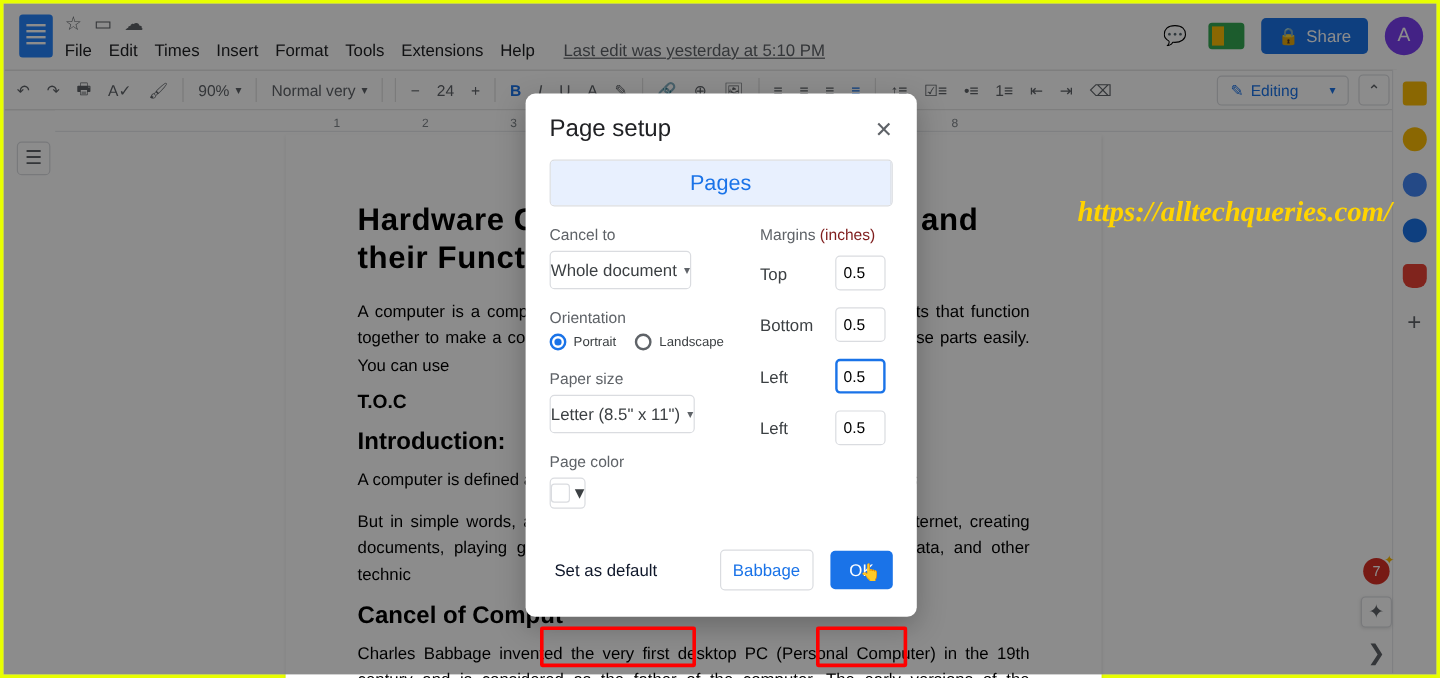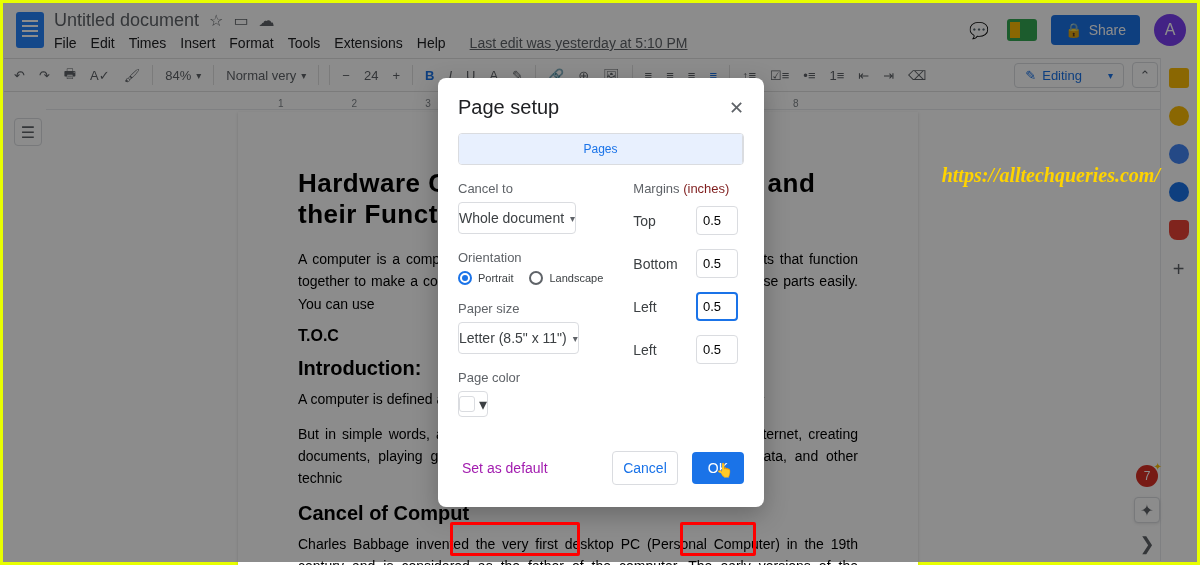--- a/index.html
+++ b/index.html
@@ -1,19 +1,19 @@
 <!DOCTYPE html>
 <html><head>
 <meta charset="utf-8">
 <style>
   * { box-sizing: border-box; margin: 0; padding: 0; font-family: Arial, "Helvetica Neue", sans-serif; }
   body { width: 1200px; height: 565px; background: #fff; position: relative; overflow: hidden; }
   .frame { position: absolute; inset: 0; border: 3px solid #e8ff00; }
   .overlay { position: absolute; inset: 3px; background: rgba(0,0,0,0.45); pointer-events: none; z-index: 50; }
-  .watermark { position: absolute; top: 164px; right: 40px; color: #ffd400; font-style: italic; font-weight: bold; font-size: 20px; font-family: Georgia, 'Times New Roman', serif; z-index: 100; }
+  .watermark { position: absolute; top: 164px; right: 40px; color: #ffd400; font-style: italic; font-weight: bold; font-size: 24px; font-family: Georgia, 'Times New Roman', serif; z-index: 100; }
   
   .titlebar { position: absolute; top: 4px; left: 4px; right: 4px; height: 60px; display: flex; align-items: flex-start; padding: 6px 10px 0 8px; }
   .docs-icon { width: 28px; height: 36px; background: #2684fc; border-radius: 3px; margin: 2px 10px 0 4px; position: relative; }
   .docs-icon::after { content:""; position:absolute; left:6px; top:8px; width:16px; height:2px; background:#fff; box-shadow: 0 5px 0 #fff, 0 10px 0 #fff, 0 15px 0 #fff; }
   .title-area { display:flex; flex-direction:column; }
   .title-row { display:flex; align-items:center; gap:10px; color:#5f6368; font-size:18px; }
   .title-row .star, .title-row .move, .title-row .cloud { font-size:16px; color:#5f6368; }
   .menu-row { display:flex; gap:14px; color:#202124; font-size:14px; padding-top:4px;justify-content:center; }
   .menu-row .edit-info { text-decoration: underline; color:#5f6368; margin-left:10px; }
   .right-cluster { margin-left:auto; display:flex; align-items:center; gap:14px; padding-top:4px; }
@@ -40,58 +40,57 @@
   .page { position:absolute; top:112px; left:238px; width:680px; min-height:600px; background:#fff; box-shadow:0 1px 3px rgba(0,0,0,0.15); padding:56px 60px; font-family: 'Times New Roman', serif; color:#000; }
   .page h2 { font-size:26px; font-weight:bold; margin-bottom:18px; letter-spacing:0.5px;}
   .page p { font-size:14px; line-height:1.6; text-align:justify; margin-bottom:12px;}
   .page .sec { font-size:16px; font-weight:bold; margin:12px 0 8px;}
   
   .modal { position:absolute; top:78px; left:438px; width:326px; background:#fff; border-radius:8px; box-shadow:0 8px 24px rgba(0,0,0,0.25); padding:18px 20px 22px; z-index:80; color:#3c4043; }
   .modal-title-row { display:flex; align-items:center; justify-content:space-between; margin-bottom:14px;}
   .modal h3 { font-size:20px; font-weight:400; font-family: 'Google Sans', Arial, sans-serif; color:#202124;}
   .close-x { font-size:18px; color:#5f6368; }
   .tabs { display:flex; border:1px solid #dadce0; border-radius:4px; overflow:hidden; margin-bottom:16px;}
-  .tab { flex:1; text-align:center; padding:8px 0; font-size:12px; }
+  .tab { flex:1; text-align:center; padding:8px 0; font-size:18px; }
   .tab.active { background:#e8f0fe; color:#1a73e8; border-right:1px solid #dadce0;}
   .lbl { font-size:13px; color:#5f6368; margin-bottom:6px; display:block;}
   .select { border:1px solid #dadce0; border-radius:4px; padding:7px 0; font-size:14px; display:inline-flex; align-items:center; gap:6px; color:#3c4043;}
   .select .caret { font-size:10px; color:#5f6368;}
   .row2 { display:flex; gap:30px; margin-top:14px; }
   .row2 .col { flex:1; }
   .radio-row { display:flex; gap:16px; font-size:11px; }
   .radio { display:flex; align-items:center; gap:6px;}
   .radio .dot { width:14px; height:14px; border:2px solid #5f6368; border-radius:50%; display:inline-block; position:relative;}
   .radio.sel .dot { border-color:#1a73e8;}
   .radio.sel .dot::after{content:"";position:absolute;inset:2px;background:#1a73e8;border-radius:50%;}
   .margin-grid { display:grid; grid-template-columns:auto 48px; row-gap:14px; column-gap:10px; align-items:center; font-size:14px;}
   .margin-grid input { width:42px; border:1px solid #dadce0; border-radius:4px; padding:6px 6px; font-size:13px; text-align:left;}
   .margin-grid input.focus { border:2px solid #1a73e8; padding:5px 5px;}
   .color-swatch { width:30px; height:26px; border:1px solid #dadce0; border-radius:4px; display:inline-flex; align-items:center; justify-content:center;}
   .color-swatch .c { width:16px; height:16px; border:1px solid #dadce0; border-radius:3px; background:#fff;}
   .modal-actions { display:flex; align-items:center; gap:14px; margin-top:34px;}
-  .set-default { color:#a21caf; font-size:14px; padding:8px 4px;}
+  .set-default { color:#0f172a; font-size:14px; padding:8px 4px;}
   .cancel { margin-left:auto; color:#1a73e8; font-size:14px; padding:8px 10px; border:1px solid #dadce0; border-radius:4px; background:#fff;}
   .ok { background:#1a73e8; color:#fff; border-radius:4px; padding:8px 16px; font-size:14px; position:relative;}
   .cursor { position:absolute; right:10px; bottom:6px; font-size:14px;}
   .hl-red { position:absolute; border:3px solid #ff0000; z-index:90; pointer-events:none; border-radius:2px;}
   .bottom-icons { position:absolute; right:40px; bottom:10px; display:flex; flex-direction:column; gap:10px; align-items:center; z-index:40;}
   .red-badge { width:22px; height:22px; border-radius:50%; background:#d93025; color:#fff; font-size:12px; display:flex; align-items:center; justify-content:center; position:relative;}
   .red-badge .spark { position:absolute; top:-4px; right:-4px; color:#fbbc04; font-size:10px;}
   .explore { width:26px; height:26px; background:#fff; border:1px solid #dadce0; border-radius:4px; box-shadow:0 1px 3px rgba(0,0,0,0.1); display:flex; align-items:center; justify-content:center; color:#5f6368; font-size:16px;}
   .chevron-right { font-size:18px; color:#5f6368; }
 </style>
 </head>
 <body>
 <div class="frame"></div>
 
 <div class="titlebar">
   <div class="docs-icon"></div>
   <div class="title-area">
     <div class="title-row">
-      <span>Untitled document</span>
       <span class="star">☆</span>
       <span class="move">▭</span>
       <span class="cloud">☁</span>
     </div>
     <div class="menu-row">
       <span>File</span>
       <span>Edit</span>
       <span>Times</span>
       <span>Insert</span>
       <span>Format</span>
@@ -112,21 +111,21 @@
   </div>
 </div>
 
 <div class="toolbar">
   <span class="tb">↶</span>
   <span class="tb">↷</span>
   <span class="tb">🖶</span>
   <span class="tb">A✓</span>
   <span class="tb">🖌</span>
   <span class="sep"></span>
-  <span class="tb dd">84%</span>
+  <span class="tb dd">90%</span>
   <span class="sep"></span>
   <span class="tb dd" style="min-width:80px">Normal very</span>
   <span class="sep"></span>
   <span class="sep"></span>
   <span class="tb">−</span>
   <span class="tb" style="min-width:20px;text-align:center">24</span>
   <span class="tb">+</span>
   <span class="sep"></span>
   <span class="tb" style="color:#1a73e8;font-weight:bold">B</span>
   <span class="tb" style="font-style:italic">I</span>
@@ -248,21 +247,21 @@
         <span>Left</span>
         <input class="focus" value="0.5" style="">
         <span>Left</span>
         <input value="0.5" style="">
       </div>
     </div>
   </div>
 
   <div class="modal-actions">
     <span class="set-default">Set as default</span>
-    <span class="cancel">Cancel</span>
+    <span class="cancel">Babbage</span>
     <span class="ok"><span>OK</span><span class="cursor">👆</span></span>
   </div>
 </div>
 
 <div class="hl-red" style="top:522px; left:450px; width:130px; height:34px"></div>
 <div class="hl-red" style="top:522px; left:680px; width:76px; height:34px"></div>
 
 <div class="bottom-icons">
   <div class="red-badge">
       <span>7</span>

